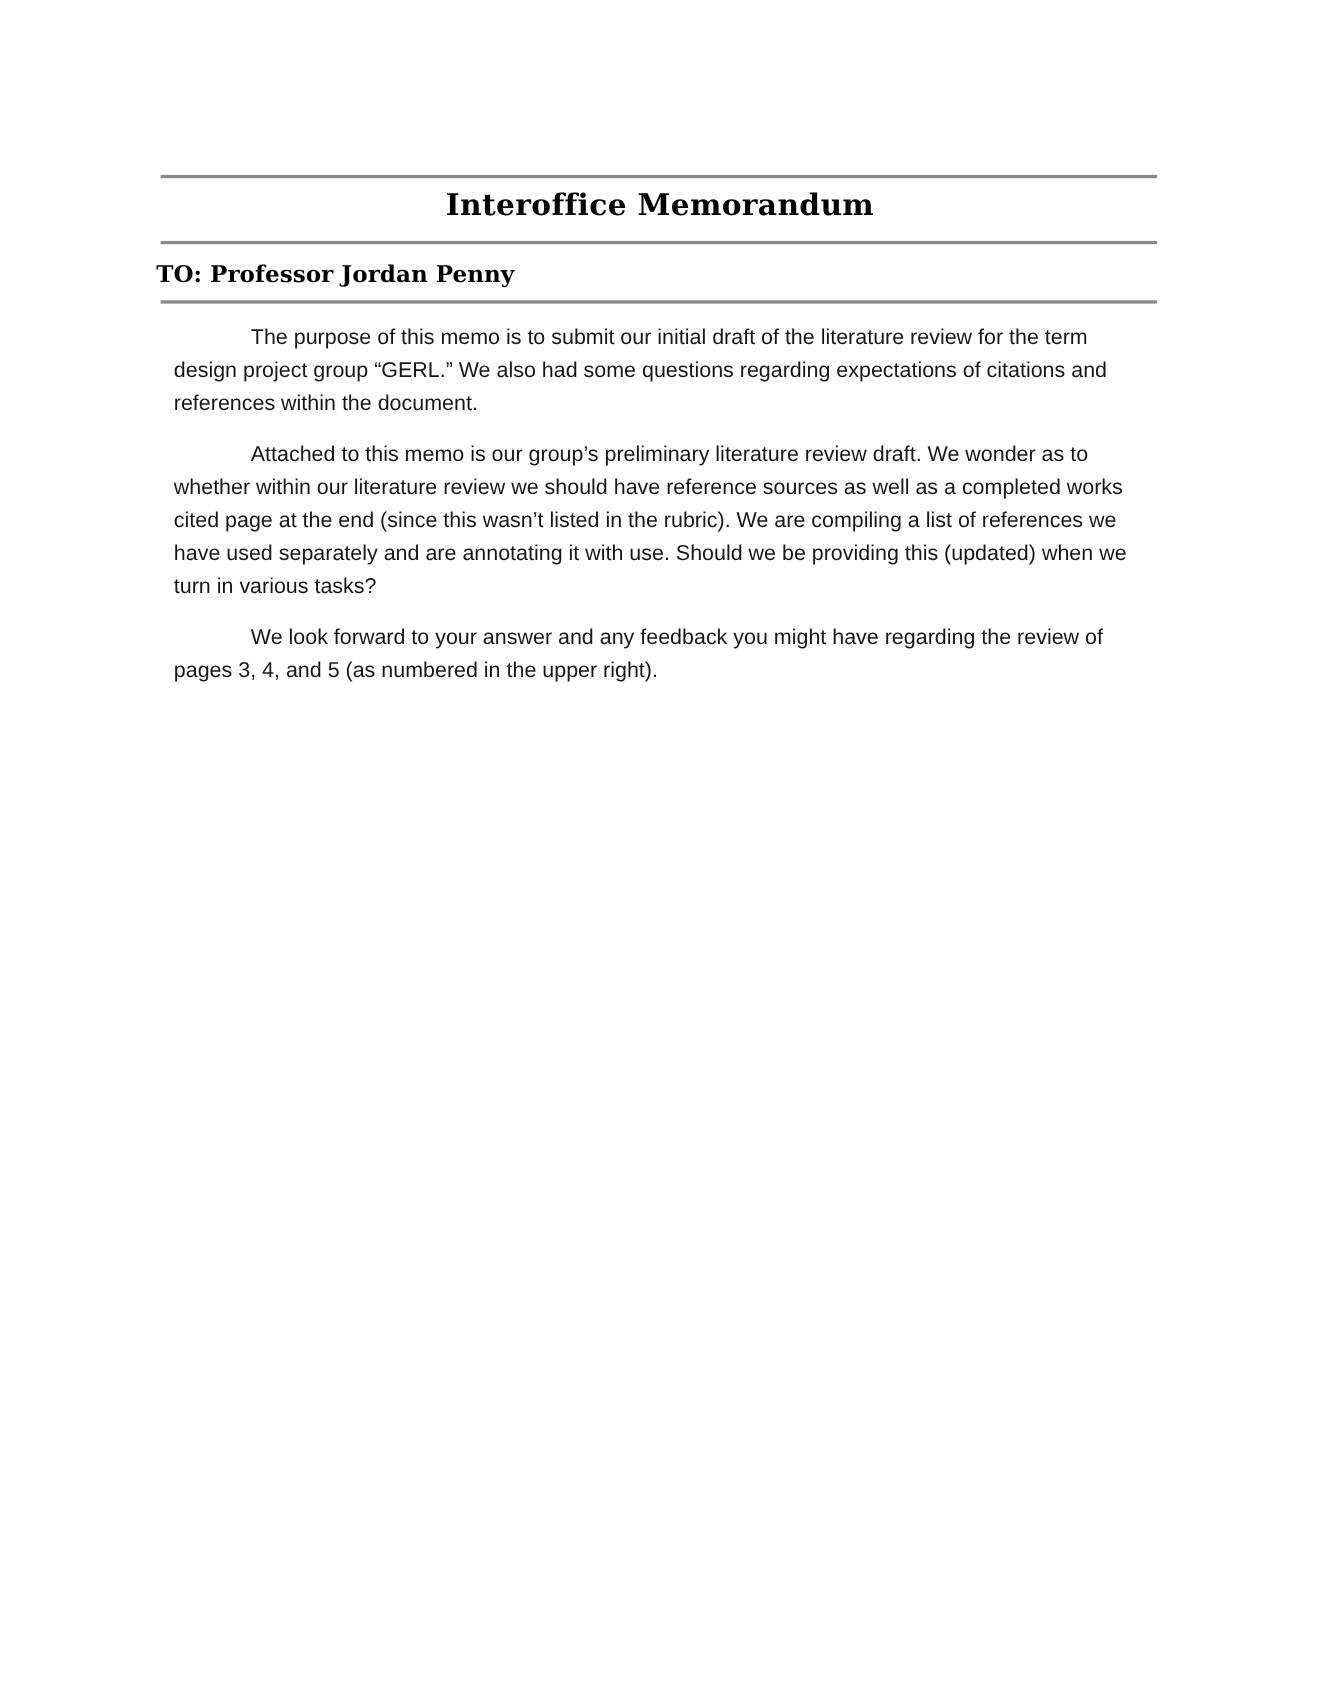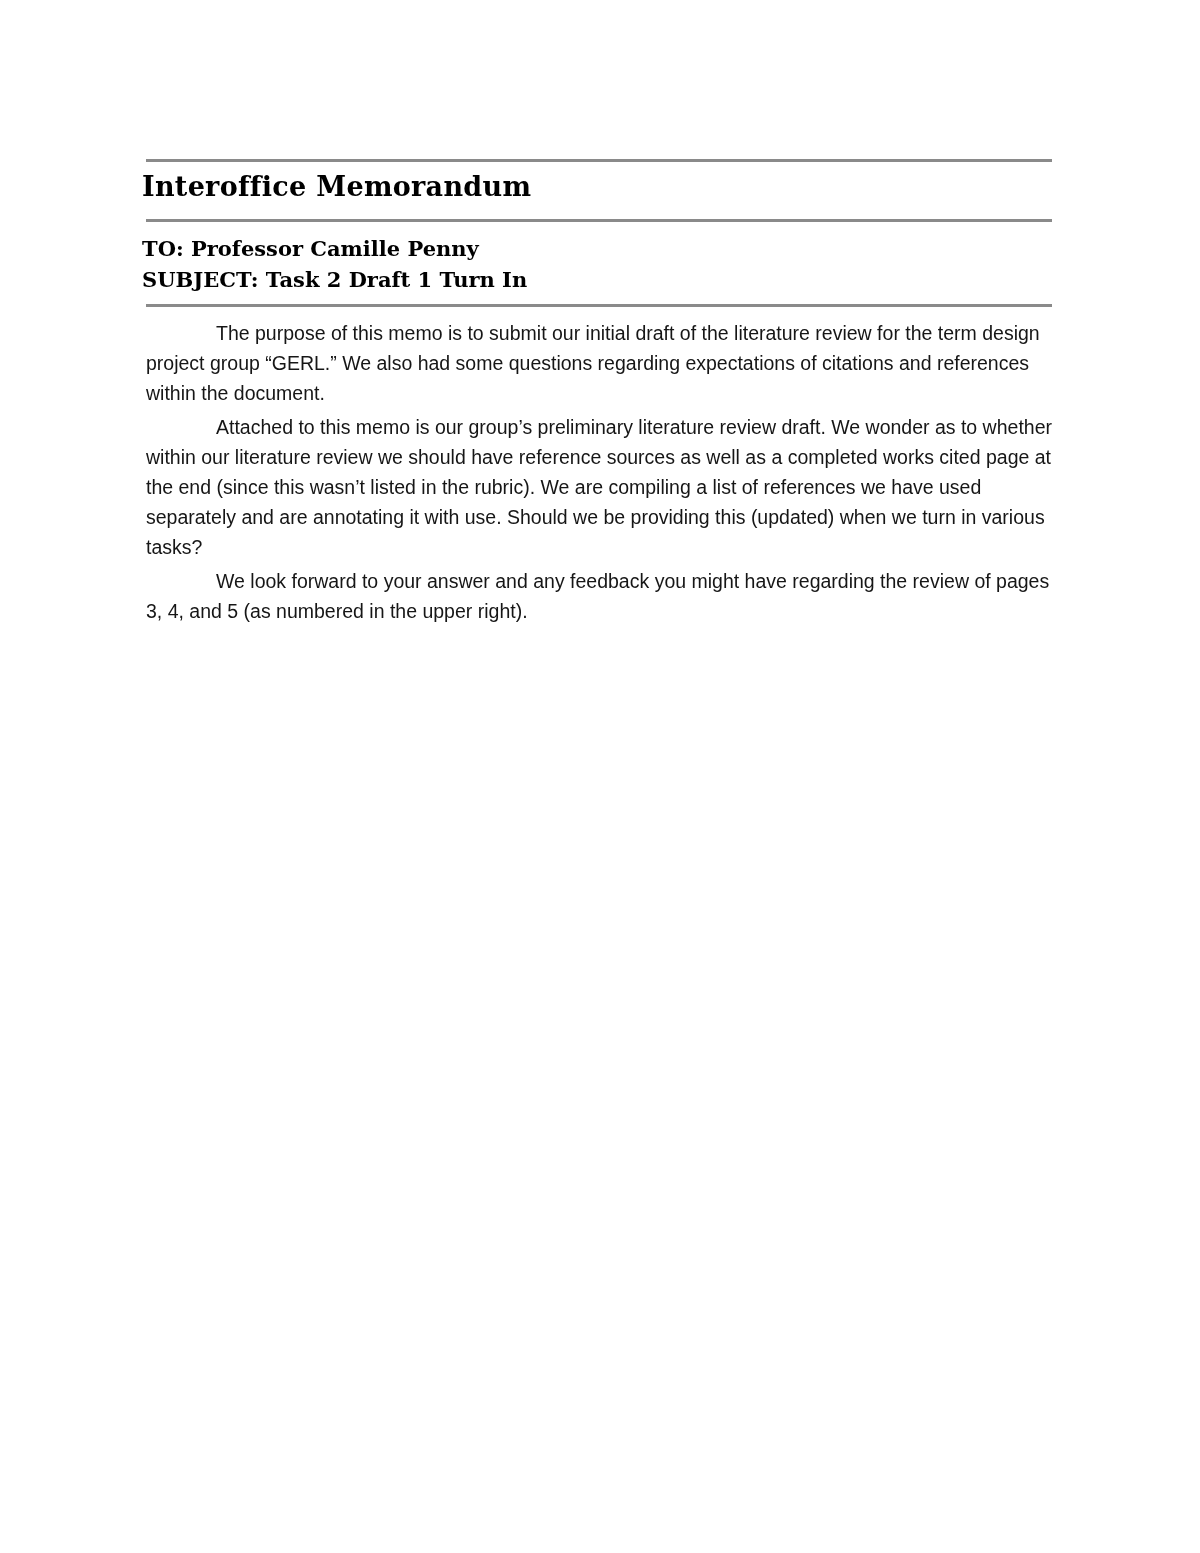--- a/index.html
+++ b/index.html
@@ -23,21 +23,21 @@
     width: 916px;
   }
   .rule {
     height: 3px;
     background: #8a8a8a;
     width: 906px;
     margin-left: 4px;
   }
   .memo-title {
     margin: 9px 0 16px 0;
-    text-align: left;
+    text-align: center;
     font-family: "DejaVu Serif", "Liberation Serif", serif;
     font-weight: bold;
     font-size: 27px;
     line-height: 32px;
     letter-spacing: 0.3px;
     color: #000000;
   }
   .fields {
     margin: 11px 0 9px 0;
     font-family: "DejaVu Serif", "Liberation Serif", serif;
@@ -47,44 +47,40 @@
     color: #000000;
   }
   .field-line { white-space: nowrap; }
   .body-text {
     margin-top: 11px;
     font-size: 19.5px;
     line-height: 30px;
     color: #161616;
   }
   .body-text p {
-    margin: 4px;
+    margin: 16px;
     text-indent: 70px;
   }
 </style>
 </head>
 <body>
 
 <div class="page">
   <div class="content">
 
     <div class="rule"></div>
 
     <div class="memo-title">Interoffice Memorandum</div>
 
     <div class="rule"></div>
 
     <div class="fields">
       <div class="field-line">
         <span>TO:</span>
-        <span>Professor Camille Penny</span>
-      </div>
-      <div class="field-line">
-        <span>SUBJECT:</span>
-        <span>Task 2 Draft 1 Turn In</span>
+        <span>Professor Jordan Penny</span>
       </div>
     </div>
 
     <div class="rule"></div>
 
     <div class="body-text">
       <p>The purpose of this memo is to submit our initial draft of the literature review for the term design project group “GERL.” We also had some questions regarding expectations of citations and references within the document.</p>
       <p>Attached to this memo is our group’s preliminary literature review draft. We wonder as to whether within our literature review we should have reference sources as well as a completed works cited page at the end (since this wasn’t listed in the rubric). We are compiling a list of references we have used separately and are annotating it with use. Should we be providing this (updated) when we turn in various tasks?</p>
       <p>We look forward to your answer and any feedback you might have regarding the review of pages 3, 4, and 5 (as numbered in the upper right).</p>
     </div>

